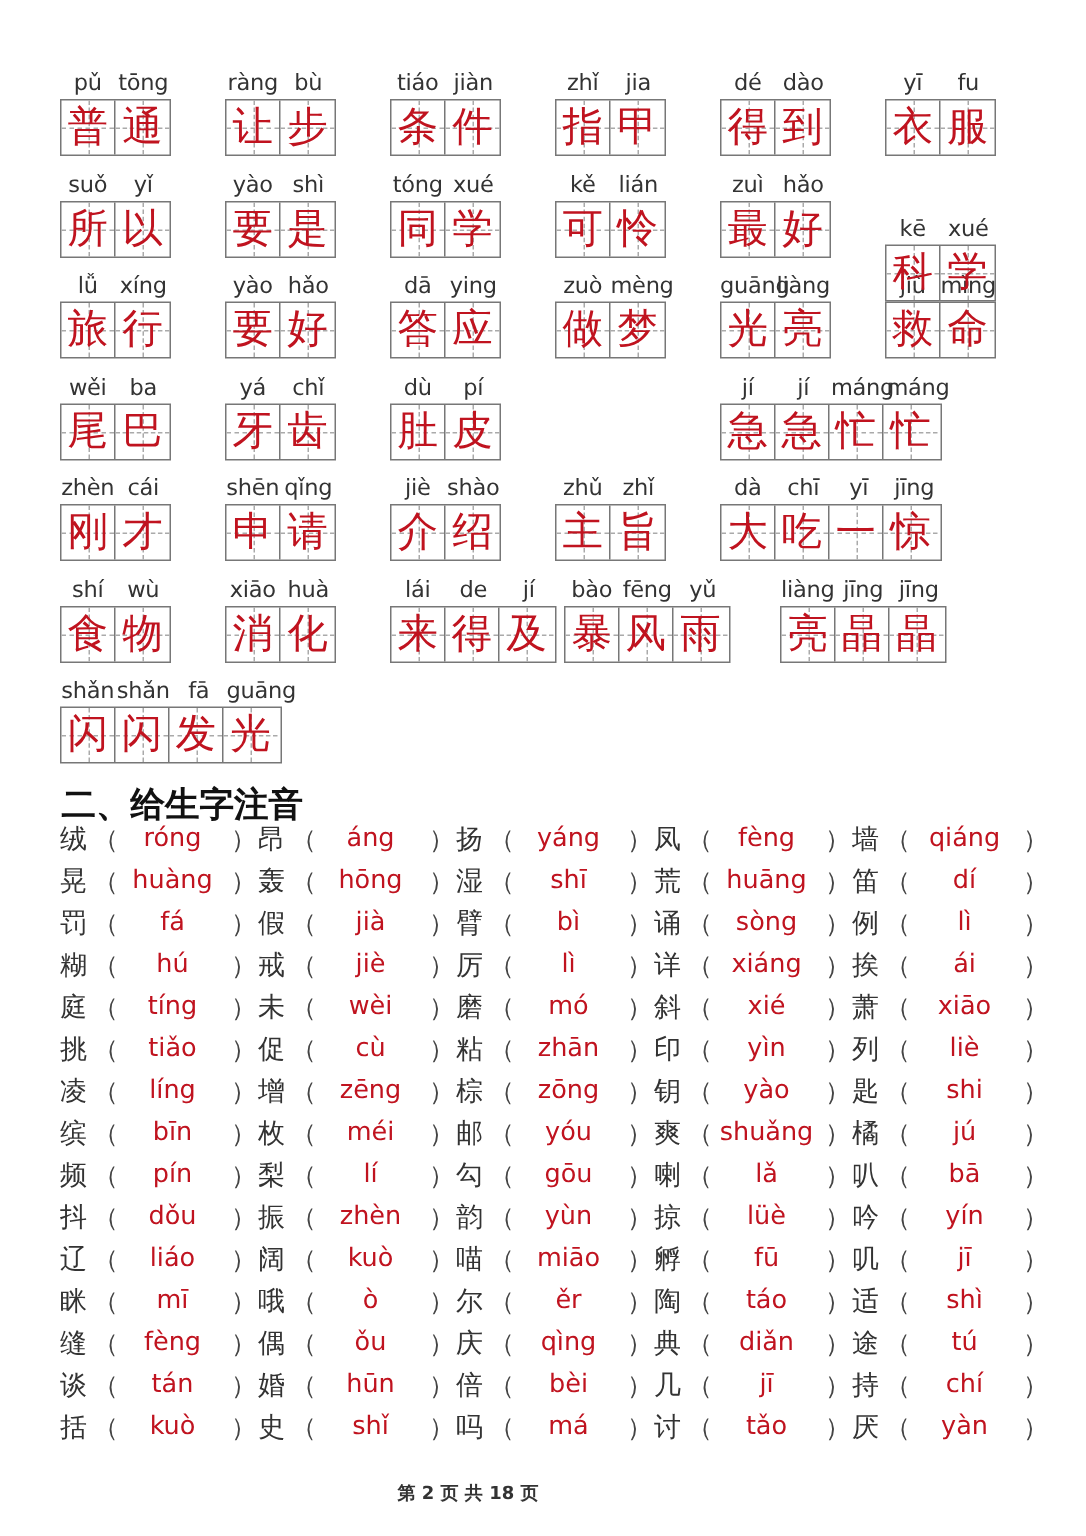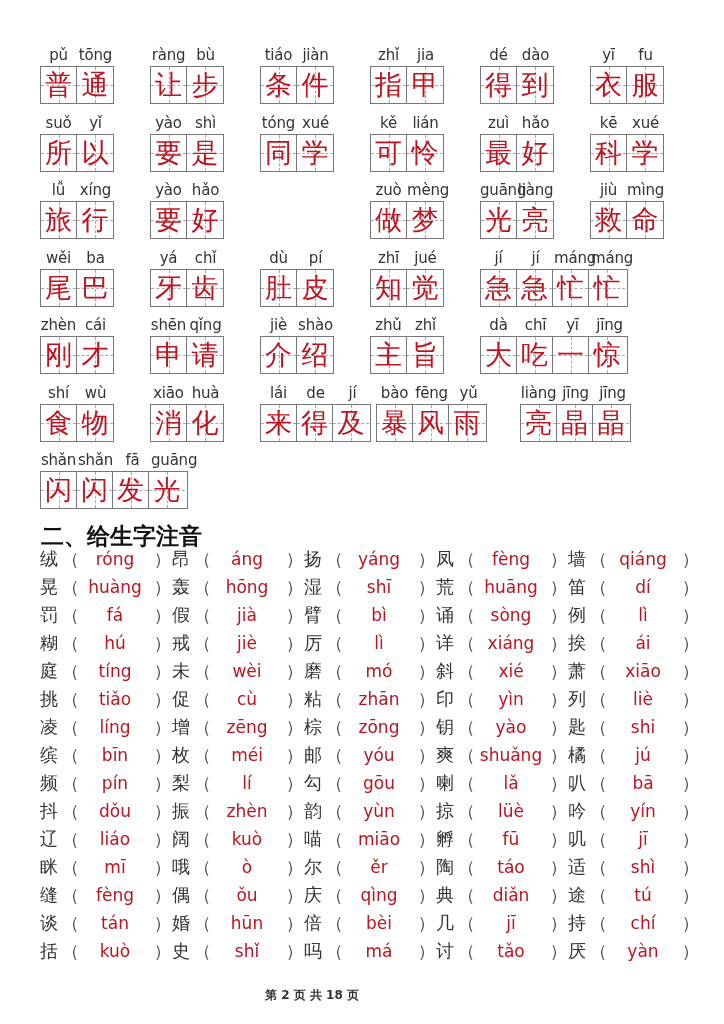--- a/index.html
+++ b/index.html
@@ -137,21 +137,21 @@
       <div class="word" style="left: 440px;">
         <div class="py-row">
           <div class="py">zuì</div>
           <div class="py">hǎo</div>
         </div>
         <div class="grid">
           <div class="cell"><span>最</span></div>
           <div class="cell"><span>好</span></div>
         </div>
       </div>
-      <div class="word" style="left: 550px;">
+      <div class="word" style="left: 550px; margin-top: 29px;">
         <div class="py-row">
           <div class="py">kē</div>
           <div class="py">xué</div>
         </div>
         <div class="grid">
           <div class="cell"><span>科</span></div>
           <div class="cell"><span>学</span></div>
         </div>
       </div>
     </div>
@@ -169,20 +169,30 @@
       <div class="word" style="left: 110px;">
         <div class="py-row">
           <div class="py">yào</div>
           <div class="py">hǎo</div>
         </div>
         <div class="grid">
           <div class="cell"><span>要</span></div>
           <div class="cell"><span>好</span></div>
         </div>
       </div>
+      <div class="word" style="left: 220px;">
+        <div class="py-row">
+          <div class="py">dā</div>
+          <div class="py">ying</div>
+        </div>
+        <div class="grid">
+          <div class="cell"><span>答</span></div>
+          <div class="cell"><span>应</span></div>
+        </div>
+      </div>
       <div class="word" style="left: 330px;">
         <div class="py-row">
           <div class="py">zuò</div>
           <div class="py">mèng</div>
         </div>
         <div class="grid">
           <div class="cell"><span>做</span></div>
           <div class="cell"><span>梦</span></div>
         </div>
       </div>
@@ -229,30 +239,20 @@
         </div>
       </div>
       <div class="word" style="left: 220px;">
         <div class="py-row">
           <div class="py">dù</div>
           <div class="py">pí</div>
         </div>
         <div class="grid">
           <div class="cell"><span>肚</span></div>
           <div class="cell"><span>皮</span></div>
-        </div>
-      </div>
-      <div class="word" style="left: 330px;">
-        <div class="py-row">
-          <div class="py">zhī</div>
-          <div class="py">jué</div>
-        </div>
-        <div class="grid">
-          <div class="cell"><span>知</span></div>
-          <div class="cell"><span>觉</span></div>
         </div>
       </div>
       <div class="word" style="left: 440px;">
         <div class="py-row">
           <div class="py">jí</div>
           <div class="py">jí</div>
           <div class="py">máng</div>
           <div class="py">máng</div>
         </div>
         <div class="grid">

